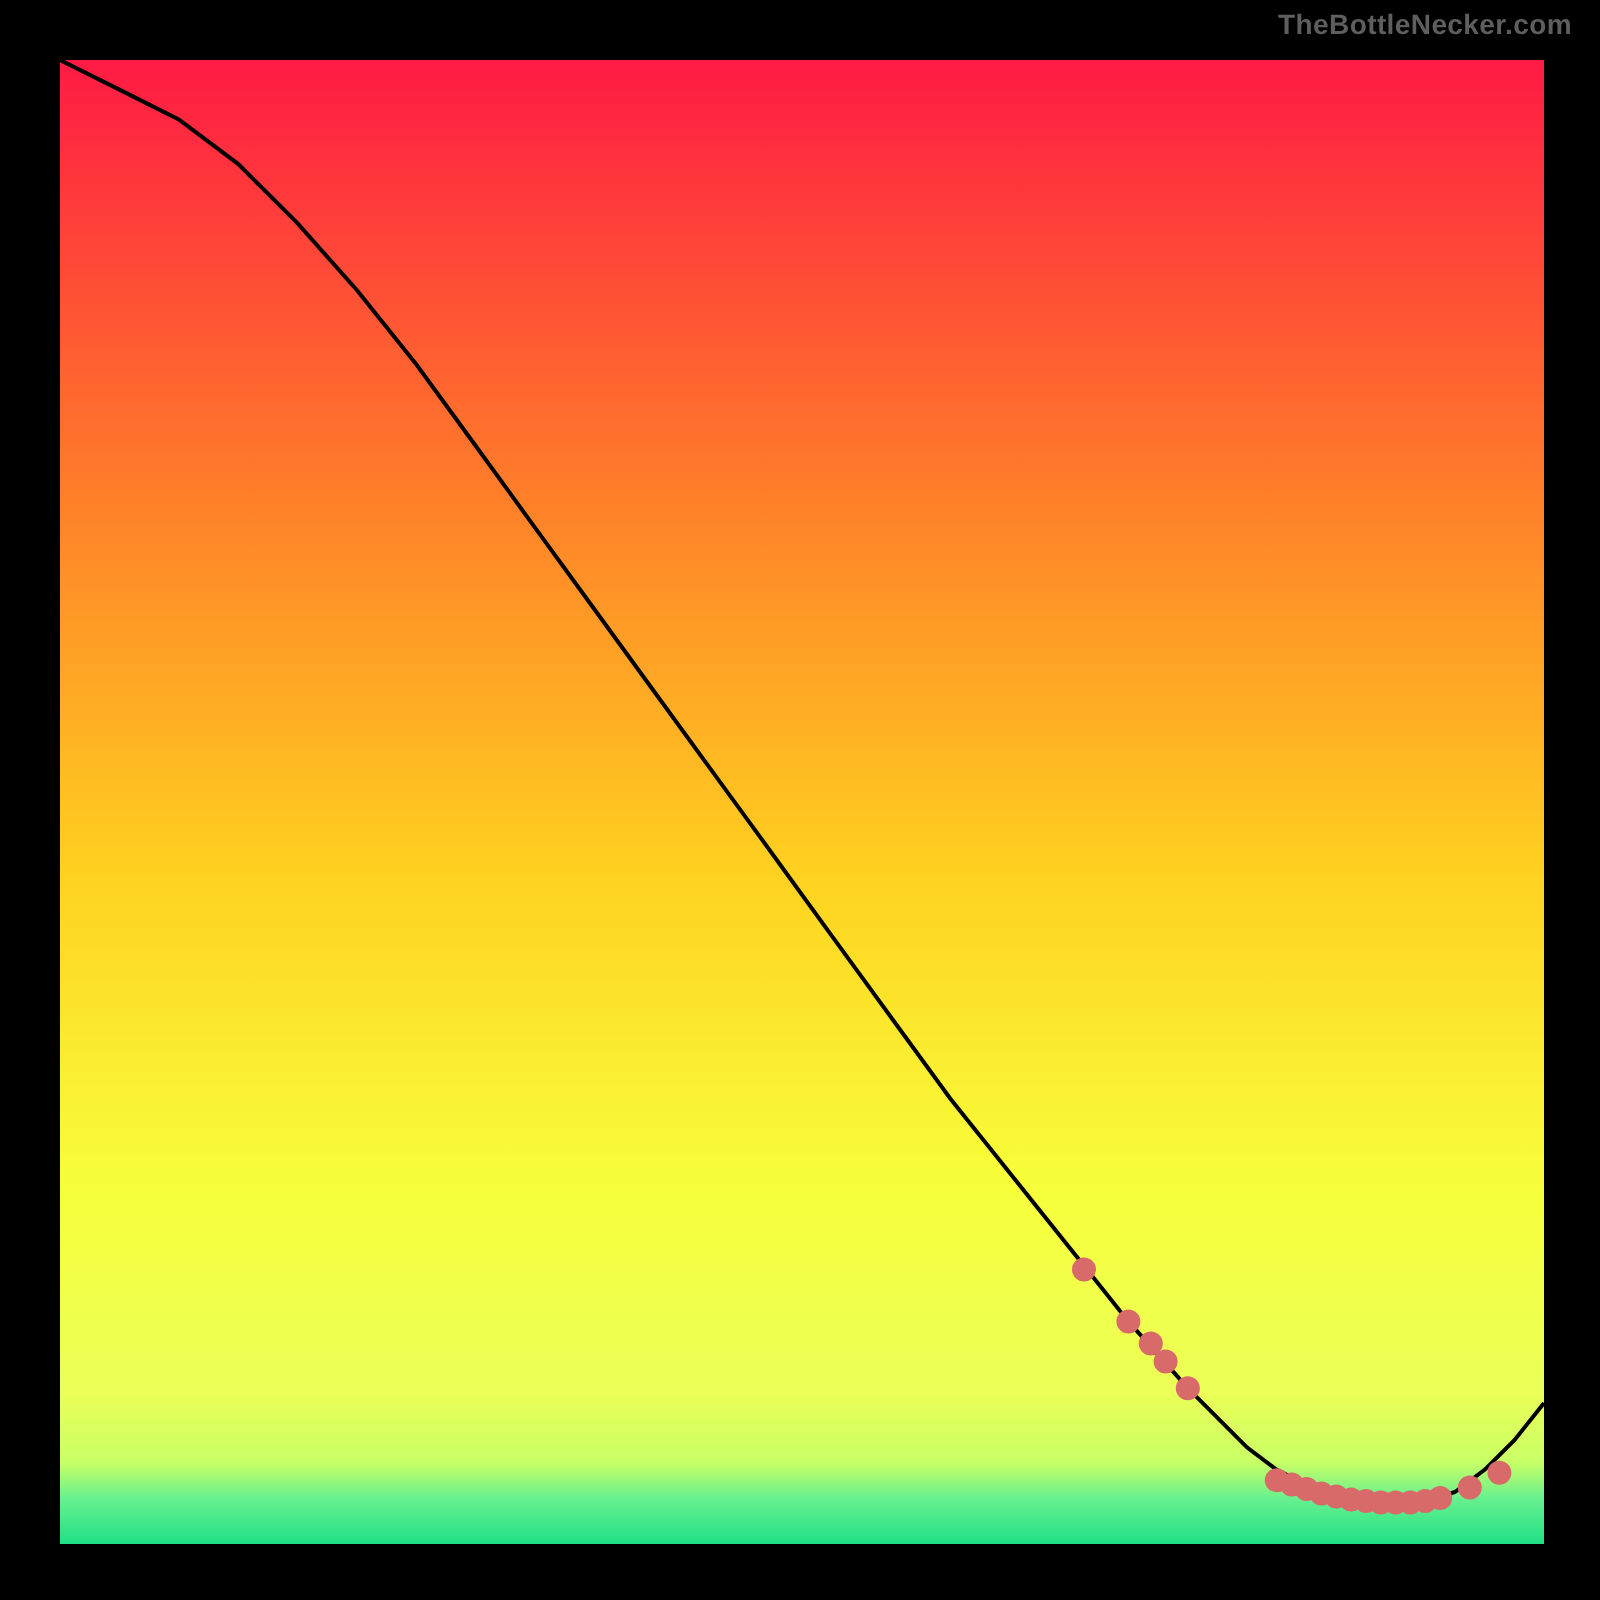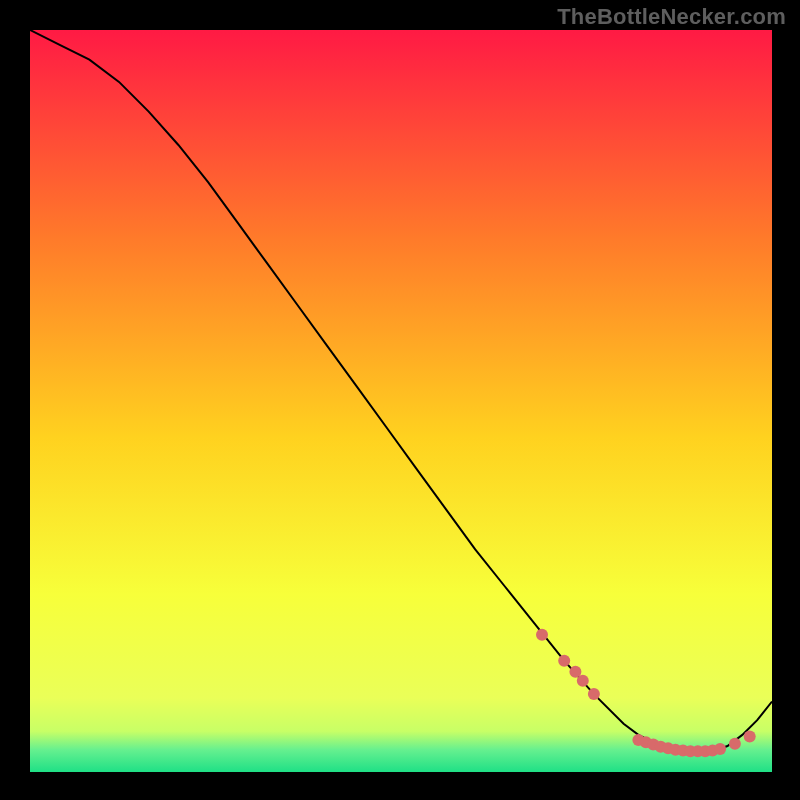--- a/index.html
+++ b/index.html
@@ -17,21 +17,21 @@
     left: 0;
     width: 800px;
     height: 800px;
     background: #000;
   }
   .watermark {
     position: absolute;
     top: 4px;
     right: 14px;
     color: #5e5e5e;
-    font-size: 22px;
+    font-size: 14px;
     font-weight: 600;
     letter-spacing: 0.2px;
   }
   .plot {
     position: absolute;
     top: 30px;
     left: 30px;
     width: 742px;
     height: 742px;
   }

